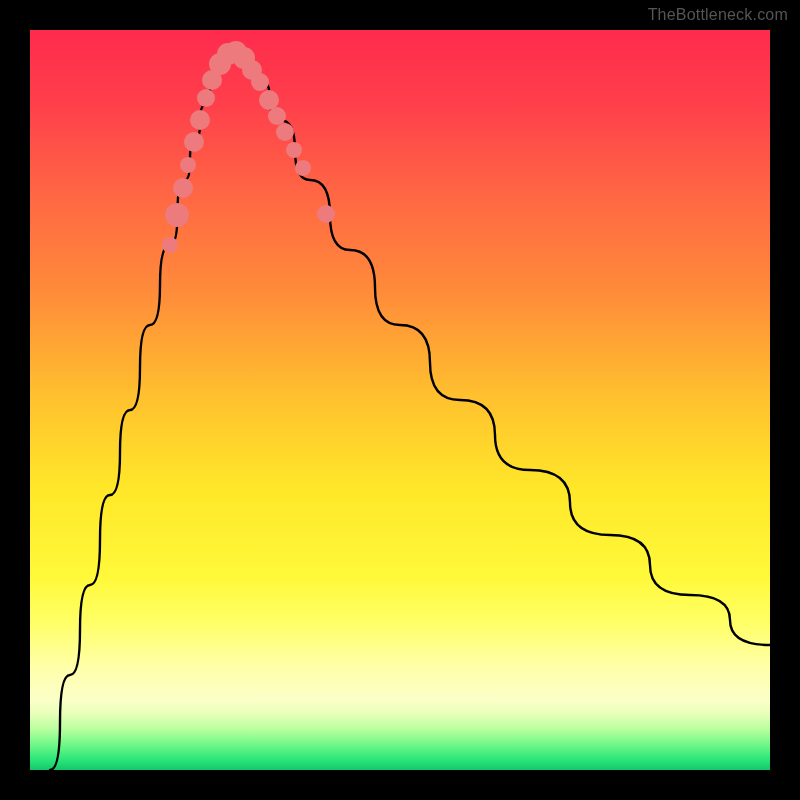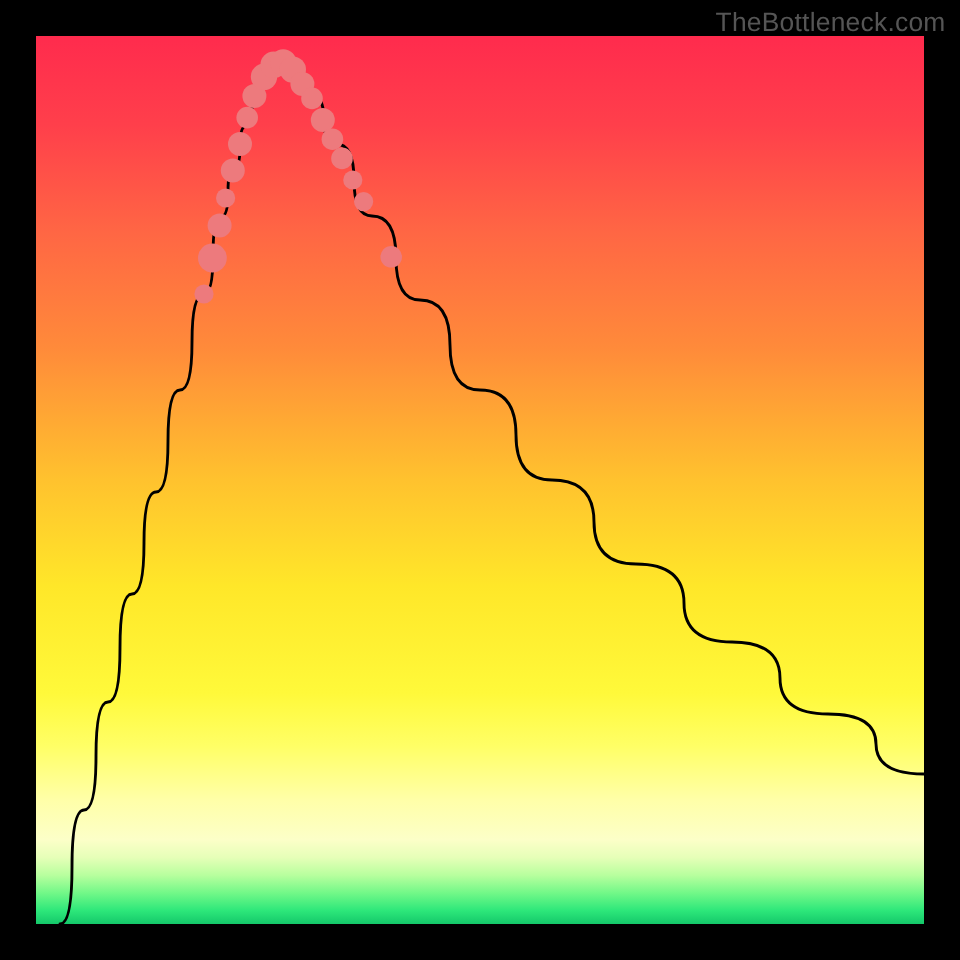--- a/index.html
+++ b/index.html
@@ -28,21 +28,21 @@
   .gradient-bg {
     position: absolute;
     left: 0; top: 0;
     width: 100%; height: 100%;
   }
   .watermark {
     position: absolute;
     top: 6px;
     right: 12px;
     color: #555;
-    font-size: 22px;
+    font-size: 16px;
     font-weight: 500;
     letter-spacing: 0.2px;
   }
   svg.curve-layer {
     position: absolute;
     left: 0; top: 0;
     width: 100%; height: 100%;
   }
 </style>
 </head>

